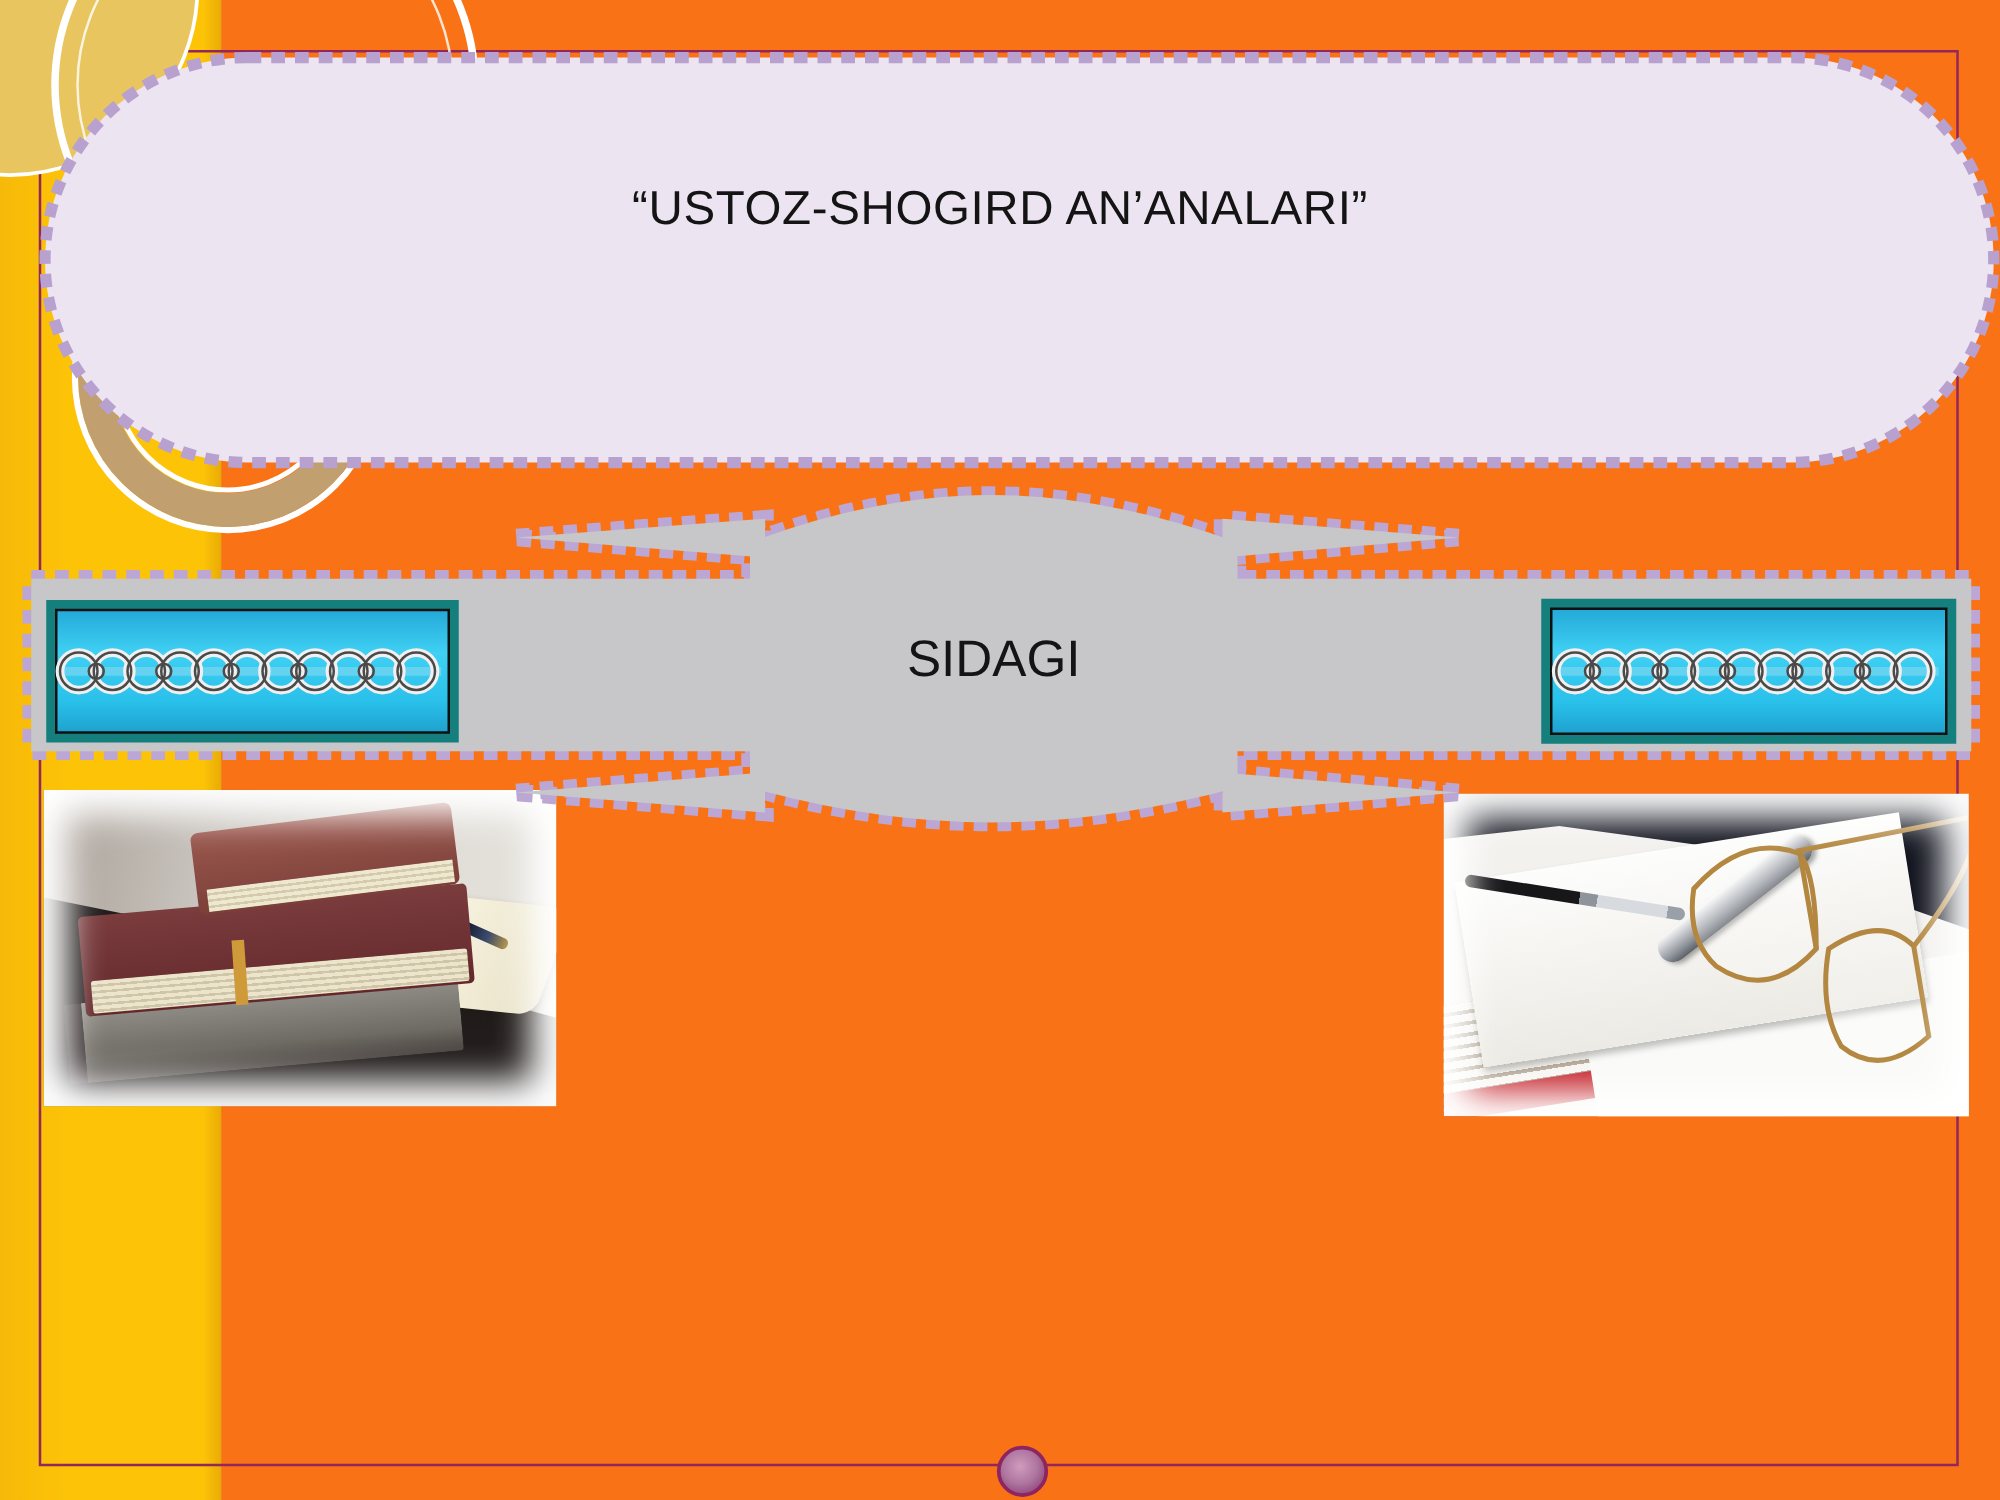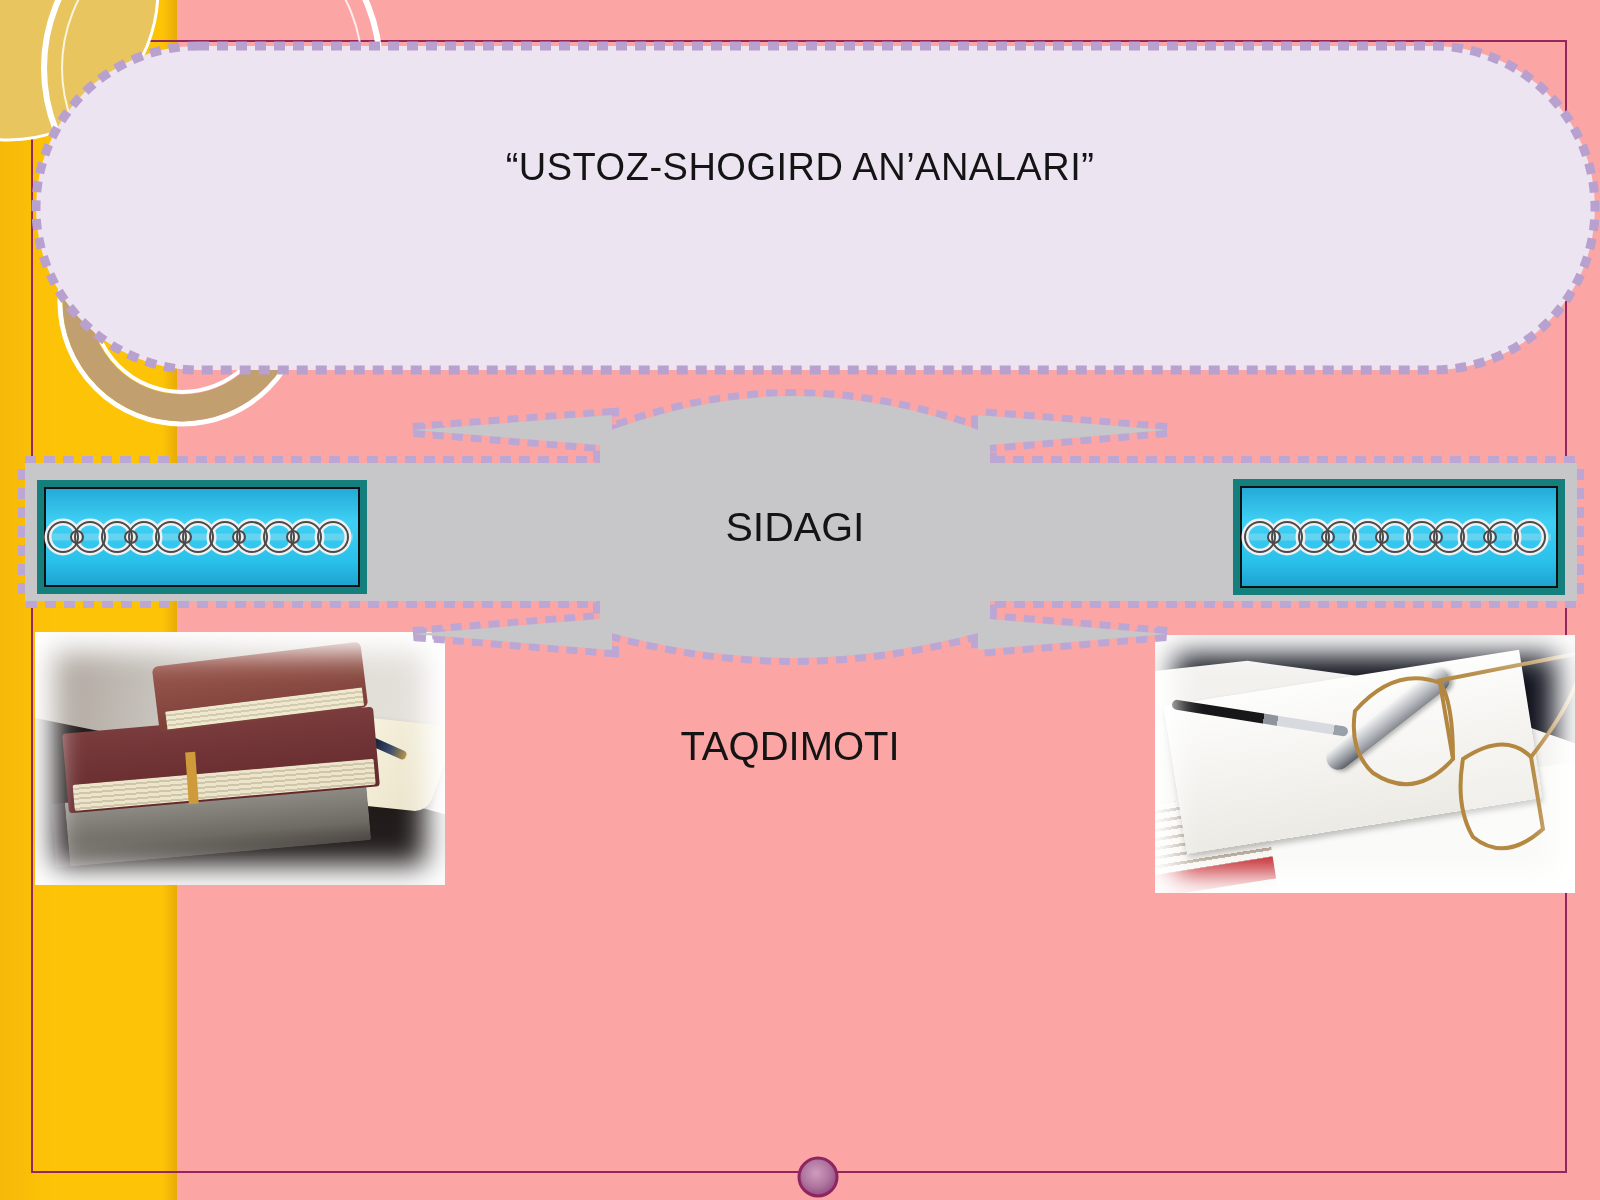--- a/index.html
+++ b/index.html
@@ -1,16 +1,16 @@
 <!DOCTYPE html>
 <html><head>
 <meta charset="utf-8">
 <style>
   html,body{margin:0;padding:0;background:#ffffff;}
-  .slide{position:relative;width:1600px;height:1200px;overflow:hidden;background:#fca5a5;
+  .slide{position:relative;width:1600px;height:1200px;overflow:hidden;background:#f97316;
          font-family:"Liberation Sans", sans-serif;}
   
   .ybar{position:absolute;left:0;top:0;width:177px;height:1200px;z-index:1;
         background:linear-gradient(90deg,#f6b909 0%,#fdc307 30%,#fdc307 92%,#e8ab06 100%);}
   
   .frame{position:absolute;left:31px;top:40px;width:1536px;height:1133px;z-index:2;
          border:2px solid #93265b;box-sizing:border-box;}
   
   .photo{position:absolute;z-index:3;overflow:hidden;}
   .photo .vig{position:absolute;inset:0;box-shadow:inset 0 0 28px 20px #ffffff;z-index:40;}
@@ -207,15 +207,14 @@
       </g>
     </g>
 
     <rect x="36" y="46" width="1559" height="324" rx="162" ry="162" fill="#ece4f1" stroke="#b8a0cf" stroke-width="9" stroke-dasharray="11 8"></rect>
 
     <circle cx="818" cy="1177" r="19" fill="url(#gem)" stroke="#8e2560" stroke-width="3"></circle>
   </svg>
 
   <div class="txt t-title">“USTOZ-SHOGIRD AN’ANALARI”</div>
   <div class="txt t-sidagi">SIDAGI</div>
-  <div class="txt t-taqdimoti">TAQDIMOTI</div>
 
 </div>
 
 </body></html>

